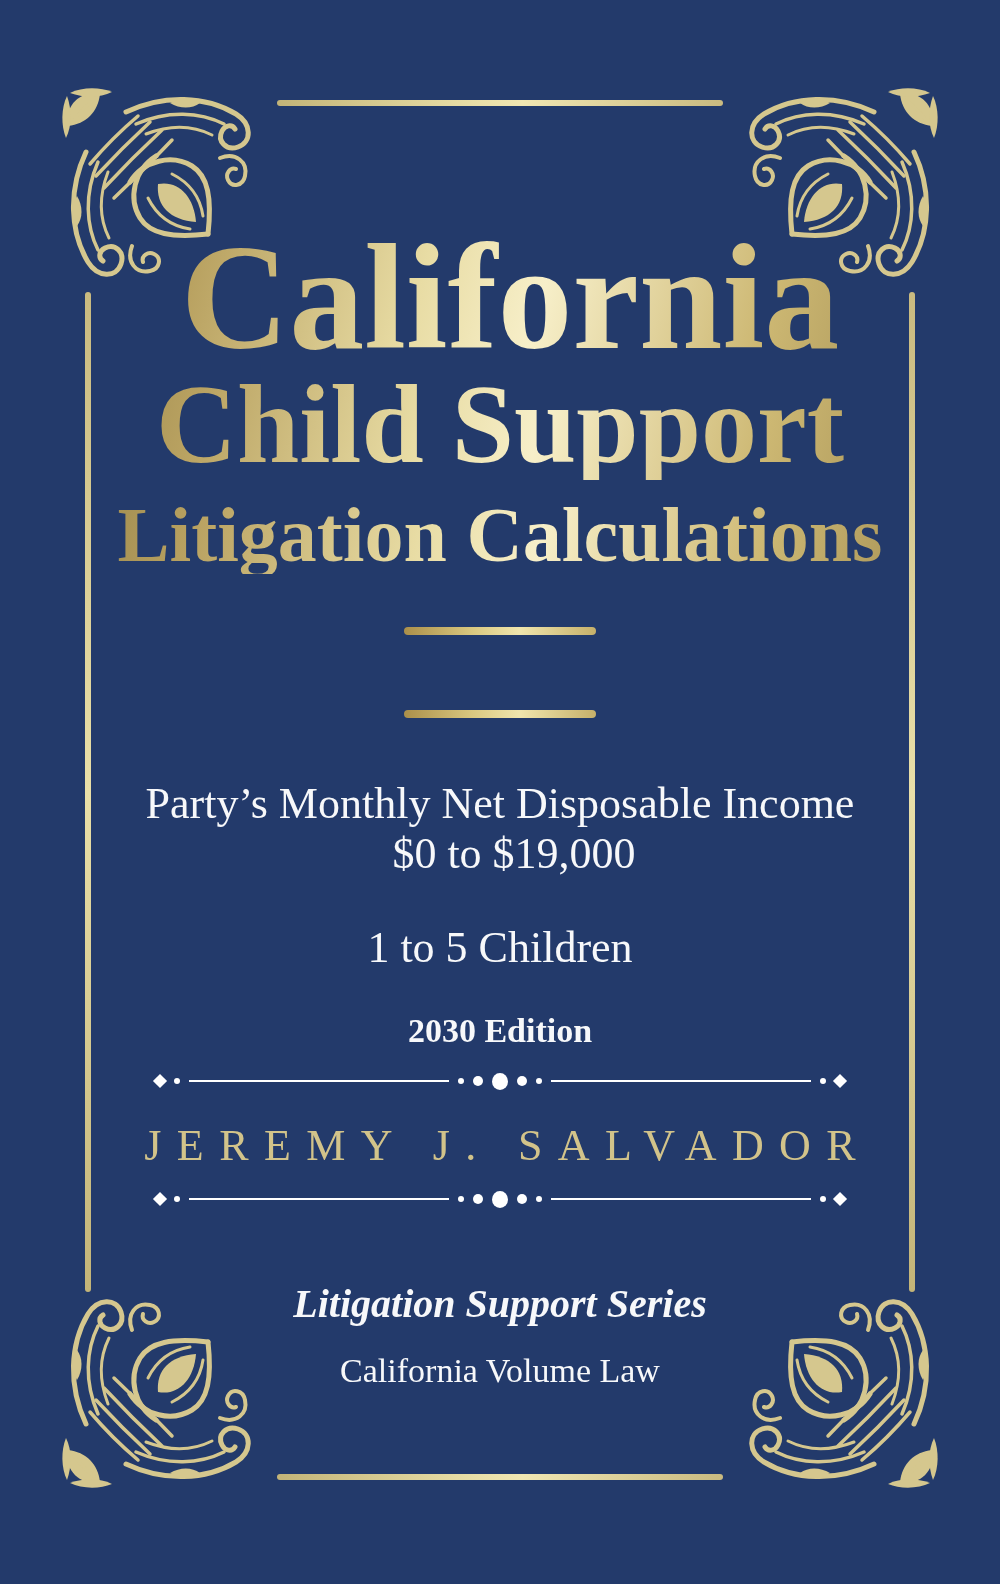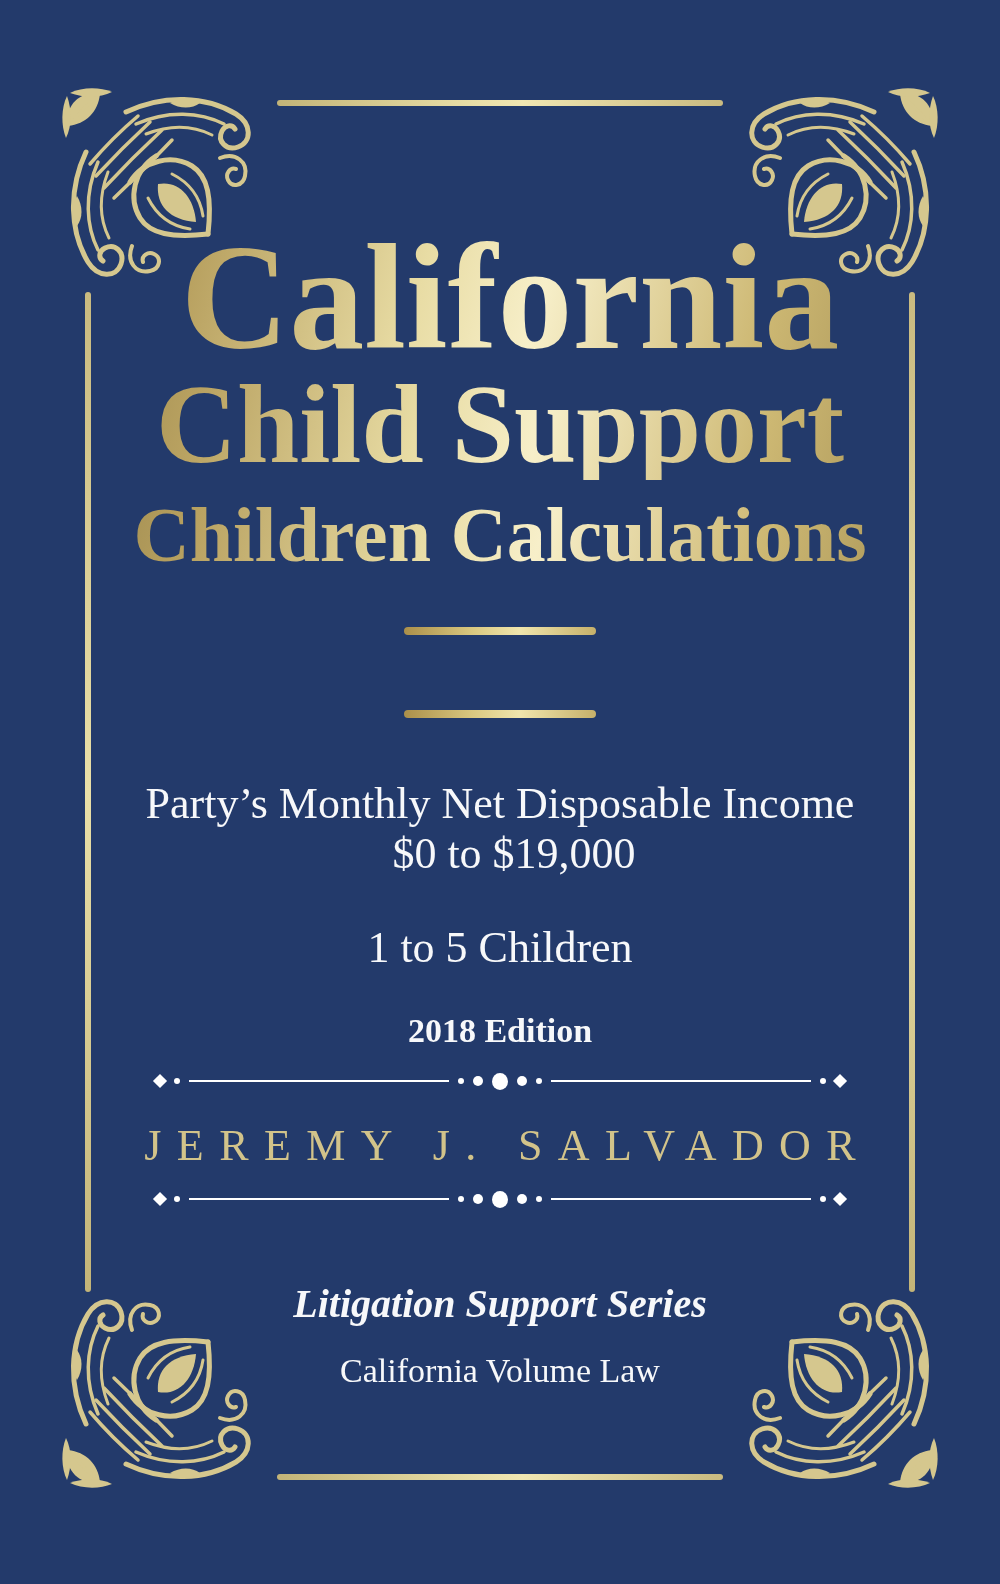--- a/index.html
+++ b/index.html
@@ -124,29 +124,29 @@
     </svg>
   <svg class="orn bl" viewBox="0 0 210 210">
       <use href="#flourish"></use>
     </svg>
   <svg class="orn br" viewBox="0 0 210 210">
       <use href="#flourish"></use>
     </svg>
 
   <div class="title title-1">California</div>
   <div class="title title-2">Child Support</div>
-  <div class="title title-3">Children Calculations</div>
+  <div class="title title-3">Litigation Calculations</div>
 
   <div class="gold-bar bar-top"></div>
   <div class="gold-bar bar-bottom"></div>
 
   <div class="white-text sub-1">Party’s Monthly Net Disposable Income</div>
   <div class="white-text sub-2">$0 to $19,000</div>
   <div class="white-text sub-3">1 to 5 Children</div>
-  <div class="white-text edition">2018 Edition</div>
+  <div class="white-text edition">2030 Edition</div>
 
   <div class="divider divider-1">
     <span class="dv-diamond"></span>
     <span class="dv-dot-s"></span>
     <span class="dv-line"></span>
     <span class="dv-dot-s"></span>
     <span class="dv-dot-m"></span>
     <span class="dv-dot-l"></span>
     <span class="dv-dot-m"></span>
     <span class="dv-dot-s"></span>

